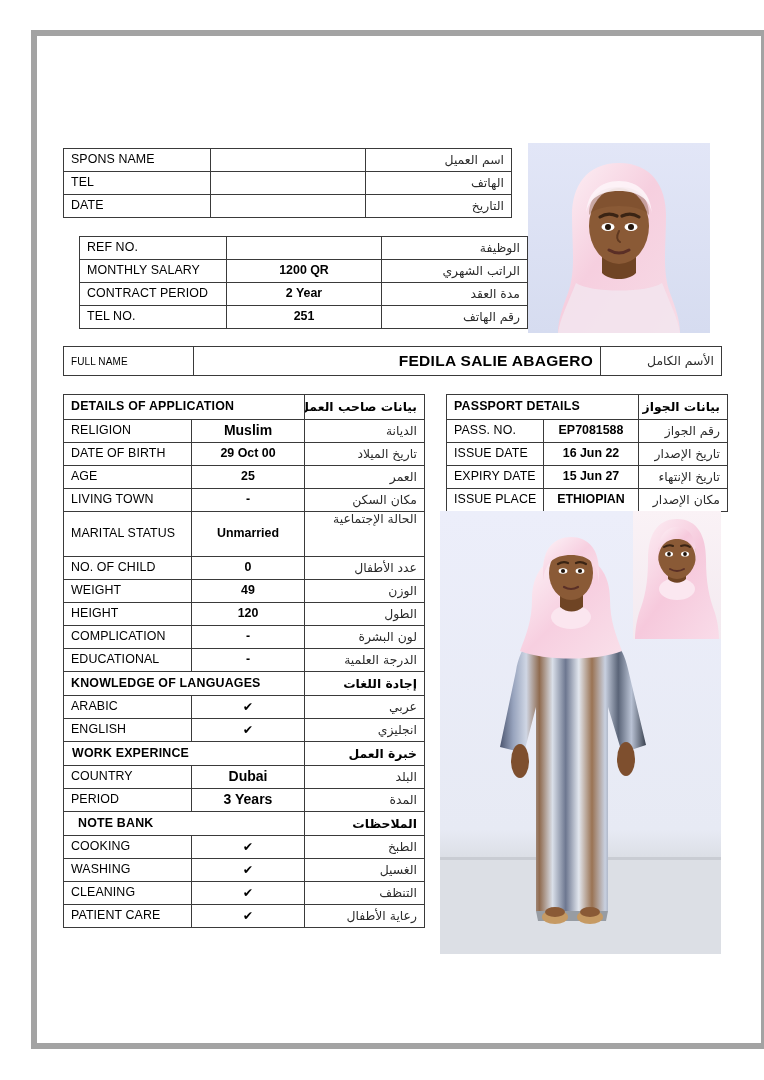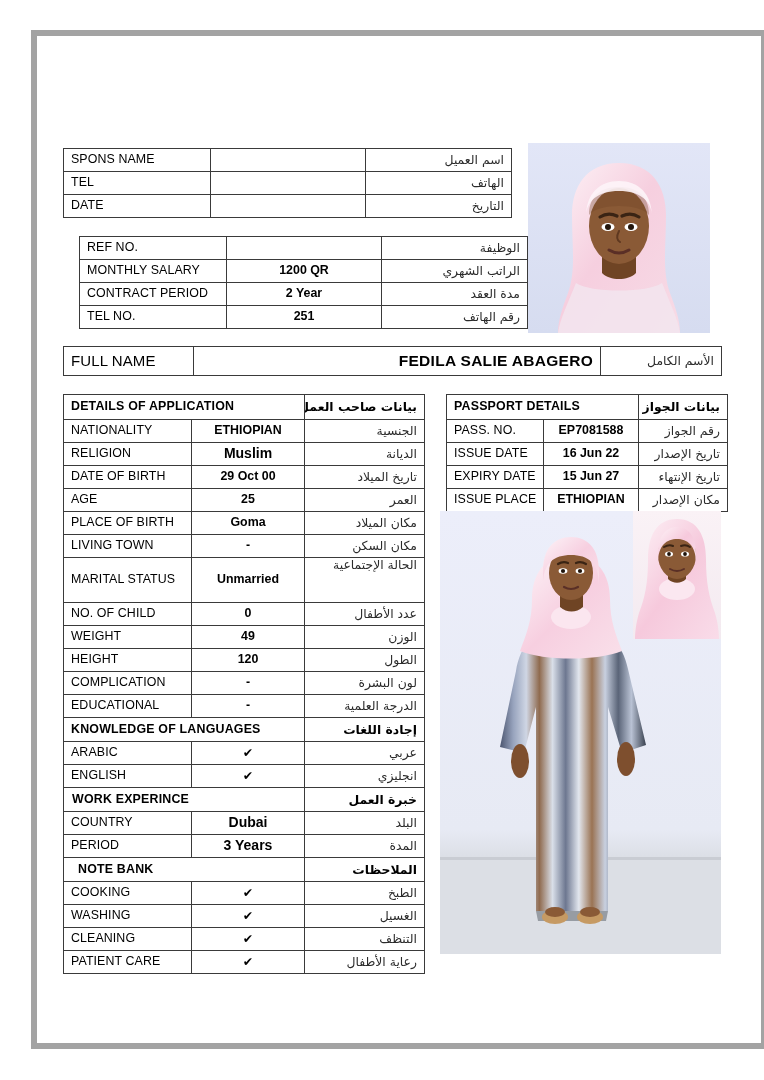--- a/index.html
+++ b/index.html
@@ -88,21 +88,21 @@
   #col-right { left: 403px; top: 358px; width: 281px; padding-left: 6px; }
 
   #tbl-fullname td.name {
     text-align: right;
     font-weight: bold;
     font-size: 15.5px;
     letter-spacing: .3px;
     height: 28px;
   }
   #tbl-fullname td { height: 28px; }
-  #tbl-fullname td.lbl { font-size: 15px; }
+  #tbl-fullname td.lbl { font-size: 10px; }
 
   
   #photo-portrait {
     left: 491px; top: 107px; width: 182px; height: 190px;
     overflow: hidden;
   }
   #photo-body {
     left: 403px; top: 475px; width: 281px; height: 443px;
     overflow: hidden;
     background: #eef0f6;
@@ -203,43 +203,33 @@
           <col style="width:128px">
           <col style="width:113px">
           <col style="width:120px">
         </colgroup>
       <tbody>
         <tr>
           <td class="sec sec-left" colspan="2" style="height:24px">DETAILS OF APPLICATION</td>
           <td class="sec-ar" style="height:24px">بيانات صاحب العمل</td>
         </tr>
         <tr>
-          <td class="lbl">NATIONALITY</td>
-          <td class="val">ETHIOPIAN</td>
-          <td class="ar">الجنسية</td>
-        </tr>
-        <tr>
           <td class="lbl">RELIGION</td>
           <td class="val" style="font-size:14px">Muslim</td>
           <td class="ar">الديانة</td>
         </tr>
         <tr>
           <td class="lbl">DATE OF BIRTH</td>
           <td class="val">29 Oct 00</td>
           <td class="ar">تاريخ الميلاد</td>
         </tr>
         <tr>
           <td class="lbl">AGE</td>
           <td class="val">25</td>
           <td class="ar">العمر</td>
-        </tr>
-        <tr>
-          <td class="lbl">PLACE OF BIRTH</td>
-          <td class="val">Goma</td>
-          <td class="ar">مكان الميلاد</td>
         </tr>
         <tr>
           <td class="lbl">LIVING TOWN</td>
           <td class="val">-</td>
           <td class="ar">مكان السكن</td>
         </tr>
         <tr>
           <td class="lbl" style="height:44px;white-space:normal;line-height:1.25">MARITAL STATUS</td>
           <td class="val" style="height:44px">Unmarried</td>
           <td class="ar" style="height:44px;vertical-align:top;padding-top:0">الحالة الإجتماعية</td>

